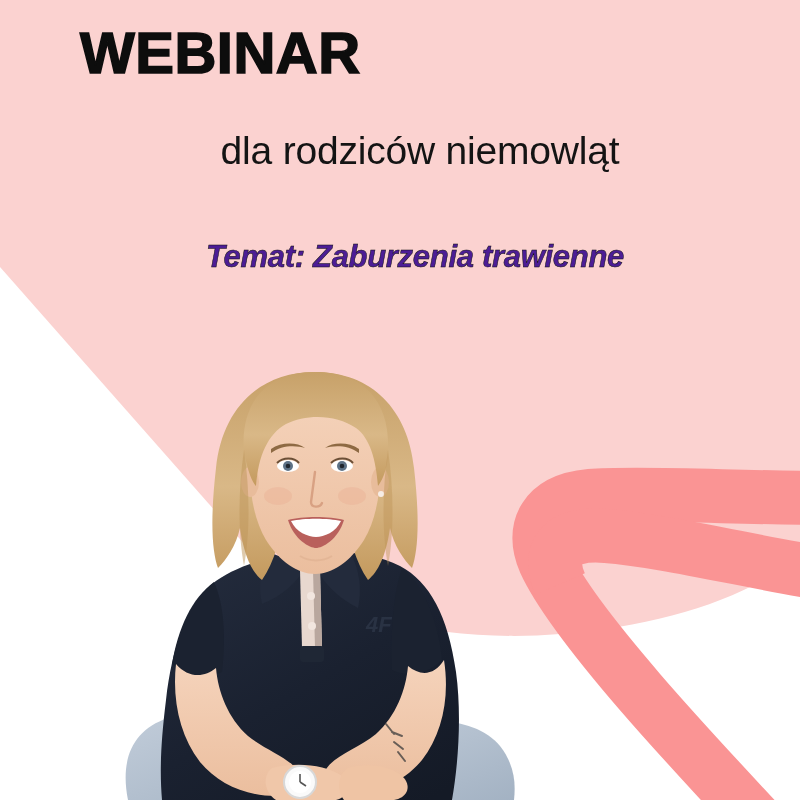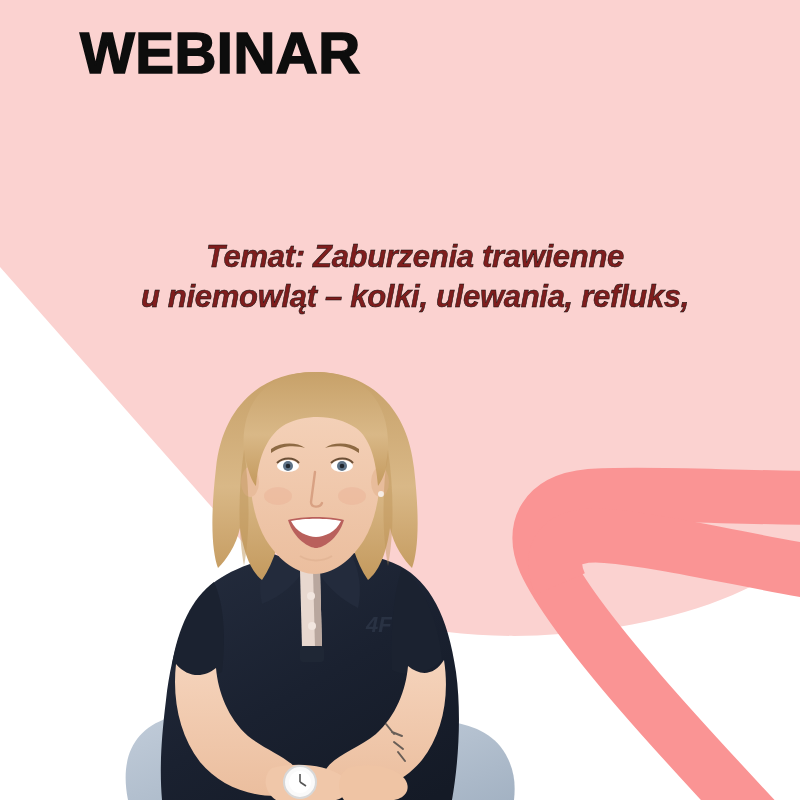--- a/index.html
+++ b/index.html
@@ -71,21 +71,21 @@
   #topic-block {
     position: absolute;
     left: 70px;
     top: 237px;
     width: 690px;
     text-align: center;
     font-size: 31px;
     line-height: 1.30;
     font-weight: 700;
     font-style: italic;
-    color: #7f1d1d;
+    color: #4c1d95;
     letter-spacing: -0.3px;
     -webkit-text-stroke: 0.5px #0d0d0d;
   }
   #topic-block .topic-line { display: block; }
 
   
   #person-layer {
     position: absolute;
     left: 0;
     top: 0;
@@ -284,22 +284,22 @@
       <path fill="#E8A68A" opacity="0.3" d="M 338,496 a 14 9 0 1 0 28 0 a 14 9 0 1 0 -28 0"></path>
       <path d="M 300,556 C 310,562 322,562 332,556" stroke="#DDAF8F" stroke-width="2" fill="none" opacity="0.6"></path>
     </g>
   </svg>
 
   <div class="text-layer">
 
     <h1 id="title-webinar">WEBINAR</h1>
 
     <div id="subtitle-block">
+      <span class="sub-line">dla rodziców niemowląt</span>
     </div>
 
     <div id="topic-block">
       <span class="topic-line">Temat: Zaburzenia trawienne</span>
-      <span class="topic-line">u niemowląt – kolki, ulewania, refluks,</span>
     </div>
 
   </div>
 
 </div>
 
 </body></html>

